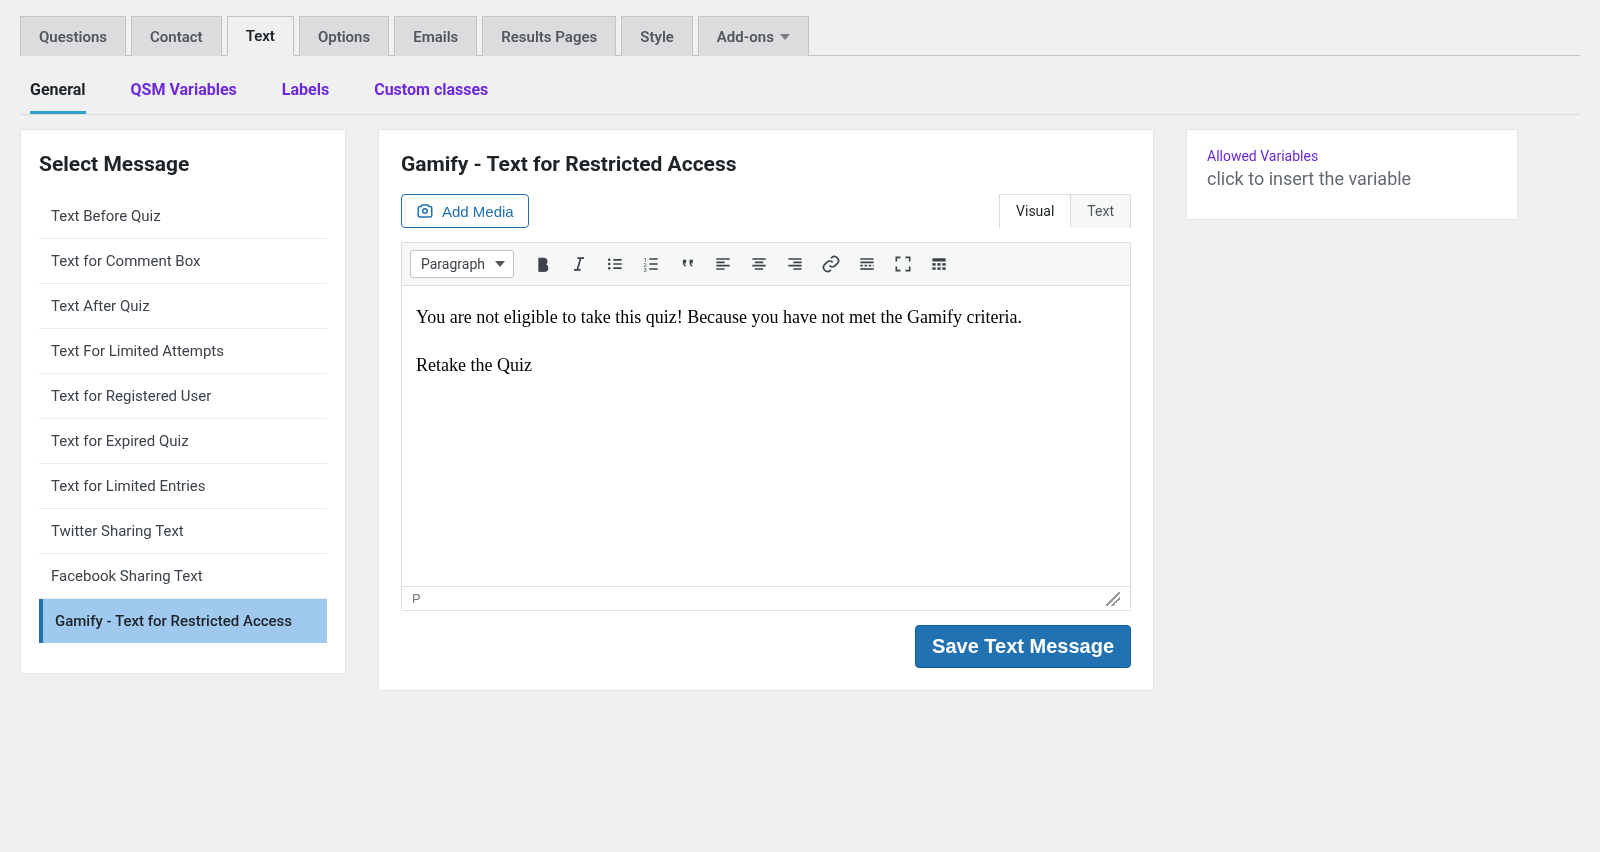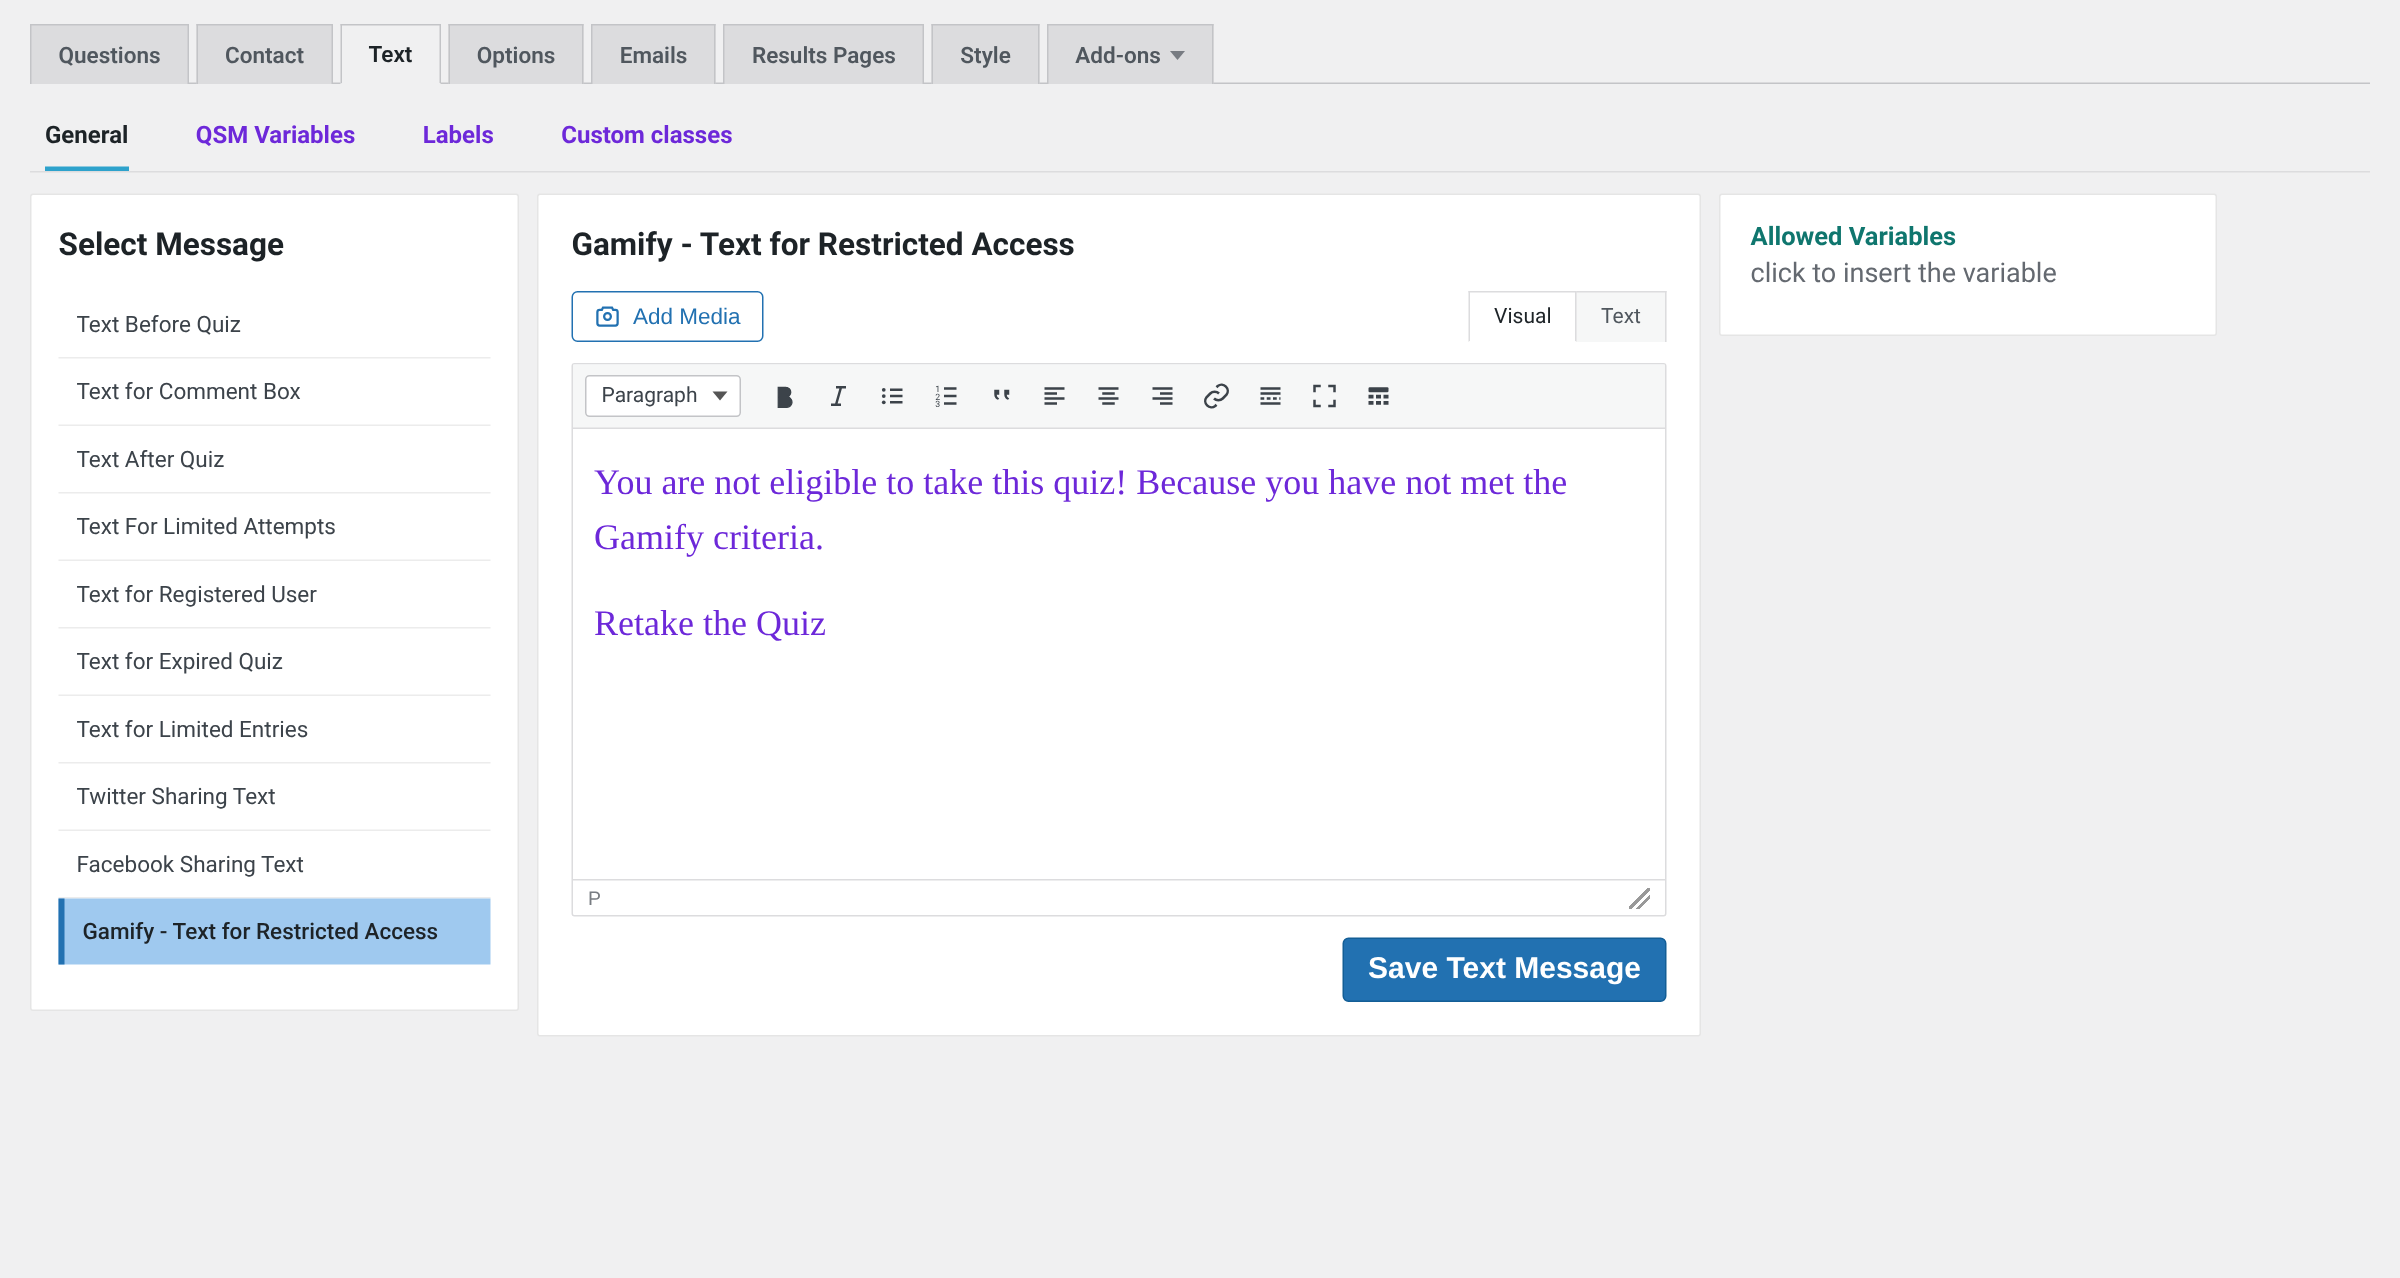--- a/index.html
+++ b/index.html
@@ -65,21 +65,21 @@
   }
   .sub-tab.active {
     color: #1d2327;
     font-weight: 700;
     border-bottom-color: #2ea2cc;
   }
 
   
   .content-wrap {
     display: flex;
-    gap: 12px;
+    gap: 32px;
     margin-top: 14px;
     align-items: flex-start;
   }
   .panel {
     background: #fff;
     border: 1px solid #e5e5e5;
     border-radius: 2px;
   }
   .left-panel  { width: 326px; padding: 22px 18px 30px 18px; }
   .center-panel { flex: 1; padding: 22px 22px 22px 22px; max-width: 776px; }
@@ -192,22 +192,22 @@
     cursor: pointer;
     color: #3c434a;
     border-radius: 3px;
   }
   .tmce-btn svg { width: 20px; height: 20px; }
 
   .tmce-body {
     padding: 18px 14px 10px 14px;
     min-height: 300px;
     font-family: Georgia, "Times New Roman", serif;
-    font-size: 24px;
-    color: #6d28d9;
+    font-size: 18px;
+    color: #000000;
     line-height: 1.55;
   }
   .tmce-body p { margin-bottom: 20px; }
 
   .tmce-status {
     border-top: 1px solid #dcdcde;
     padding: 4px 10px;
     font-size: 13px;
     color: #787c82;
     display: flex;
@@ -230,23 +230,23 @@
     border: 1px solid #135e96;
     padding: 9px 16px;
     font-size: 20px;
     border-radius: 4px;
     cursor: pointer;
     font-weight: 700;
   }
 
   
   .right-panel h3 {
-    font-size: 17px;
-    font-weight: 700;
-    color: #0f766e;
+    font-size: 14px;
+    font-weight: 400;
+    color: #6d28d9;
     margin-bottom: 4px;
   }
   .right-panel .sub {
     font-size: 18px;
     color: #646970;
   }
 </style>
 </head>
 <body>
 

